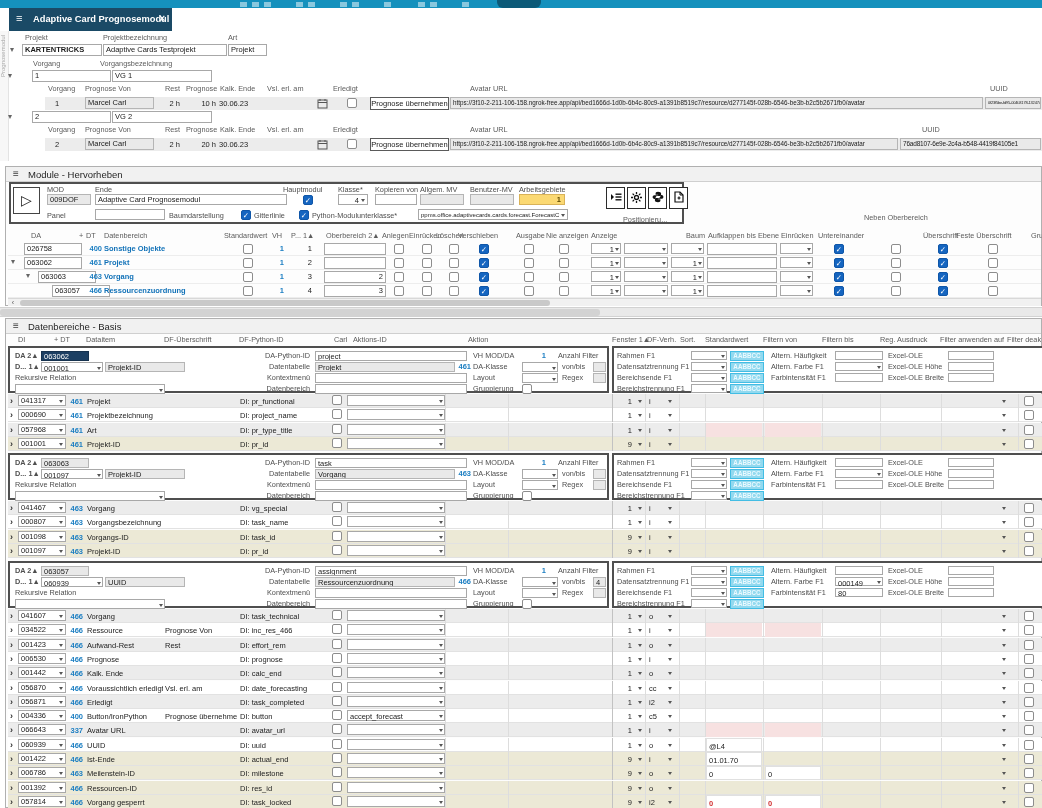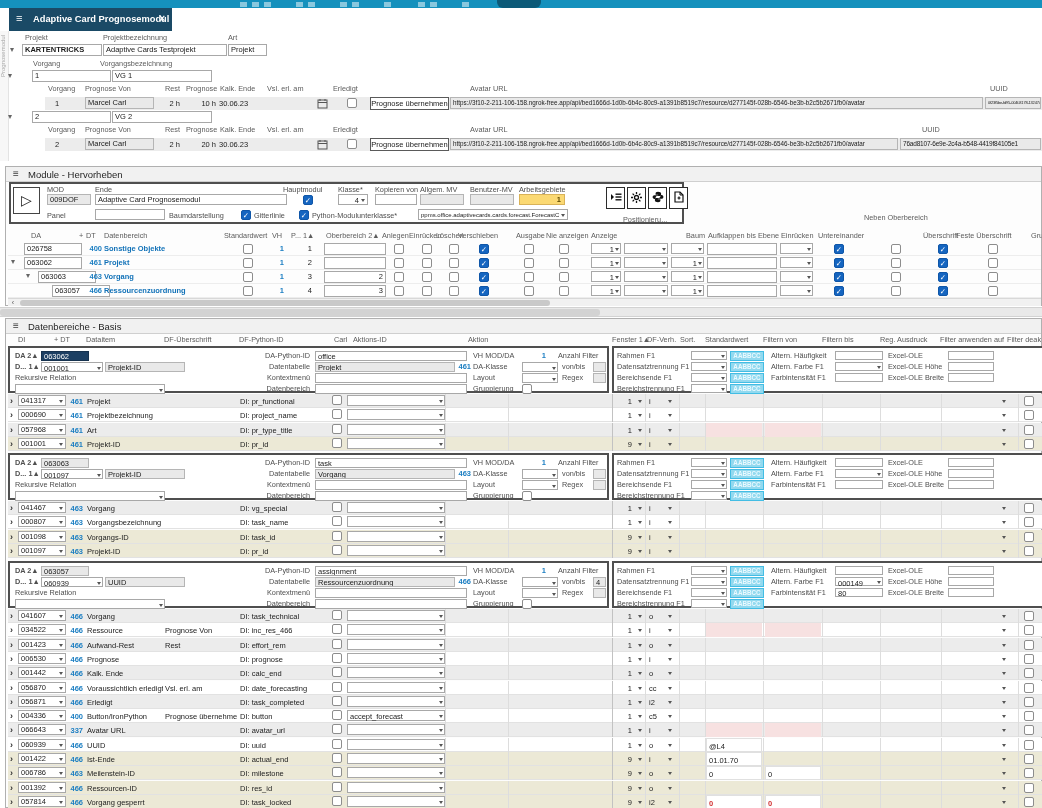--- a/index.html
+++ b/index.html
@@ -354,21 +354,21 @@
         <div class="h abs" style="left: 699px; top: 16px;">Standardwert</div>
         <div class="h abs" style="left: 757px; top: 16px;">Filtern von</div>
         <div class="h abs" style="left: 816px; top: 16px;">Filtern bis</div>
         <div class="h abs" style="left: 874px; top: 16px;">Reg. Ausdruck</div>
         <div class="h abs" style="left: 934px; top: 16px;">Filter anwenden auf</div>
         <div class="h abs" style="left: 1001px; top: 16px;">Filter deak</div>
         <div class="gbox abs" style="left: 2px; top: 27px; width: 601px; height: 47px;">
           <div class="lbl b abs" style="left: 5px; top: 3px;">DA 2▲</div>
           <div class="inp sel abs" style="left: 31px; top: 3px; width: 48px; height: 10px;">063062</div>
           <div class="lbl abs" style="left: 180px; top: 3px; width: 120px; text-align: right;">DA-Python-ID</div>
-          <div class="inp abs" style="left: 305px; top: 3px; width: 152px; height: 10px;">office</div>
+          <div class="inp abs" style="left: 305px; top: 3px; width: 152px; height: 10px;">project</div>
           <div class="lbl abs" style="left: 463px; top: 3px;">VH MOD/DA</div>
           <div class="bnum abs" style="left: 522px; top: 3px; width: 14px; text-align: right;">1</div>
           <div class="lbl abs" style="left: 548px; top: 3px;">Anzahl Filter</div>
           <div class="lbl b abs" style="left: 5px; top: 14px;">D... 1▲</div>
           <div class="ddl abs" style="left: 31px; top: 14px; width: 62px; height: 10px;">
             <div class="t abs" style="font-size: 7.5px; left: 2px; top: 1px; width: 52px; height: 8px;">001001</div>
             <div class="tri abs" style="left: 55px; top: 3.5px; width: 0px; height: 0px;"></div>
           </div>
           <div class="inp gray abs" style="left: 95px; top: 14px; width: 80px; height: 10px;">Projekt-ID</div>
           <div class="lbl abs" style="left: 180px; top: 14px; width: 120px; text-align: right;">Datentabelle</div>

